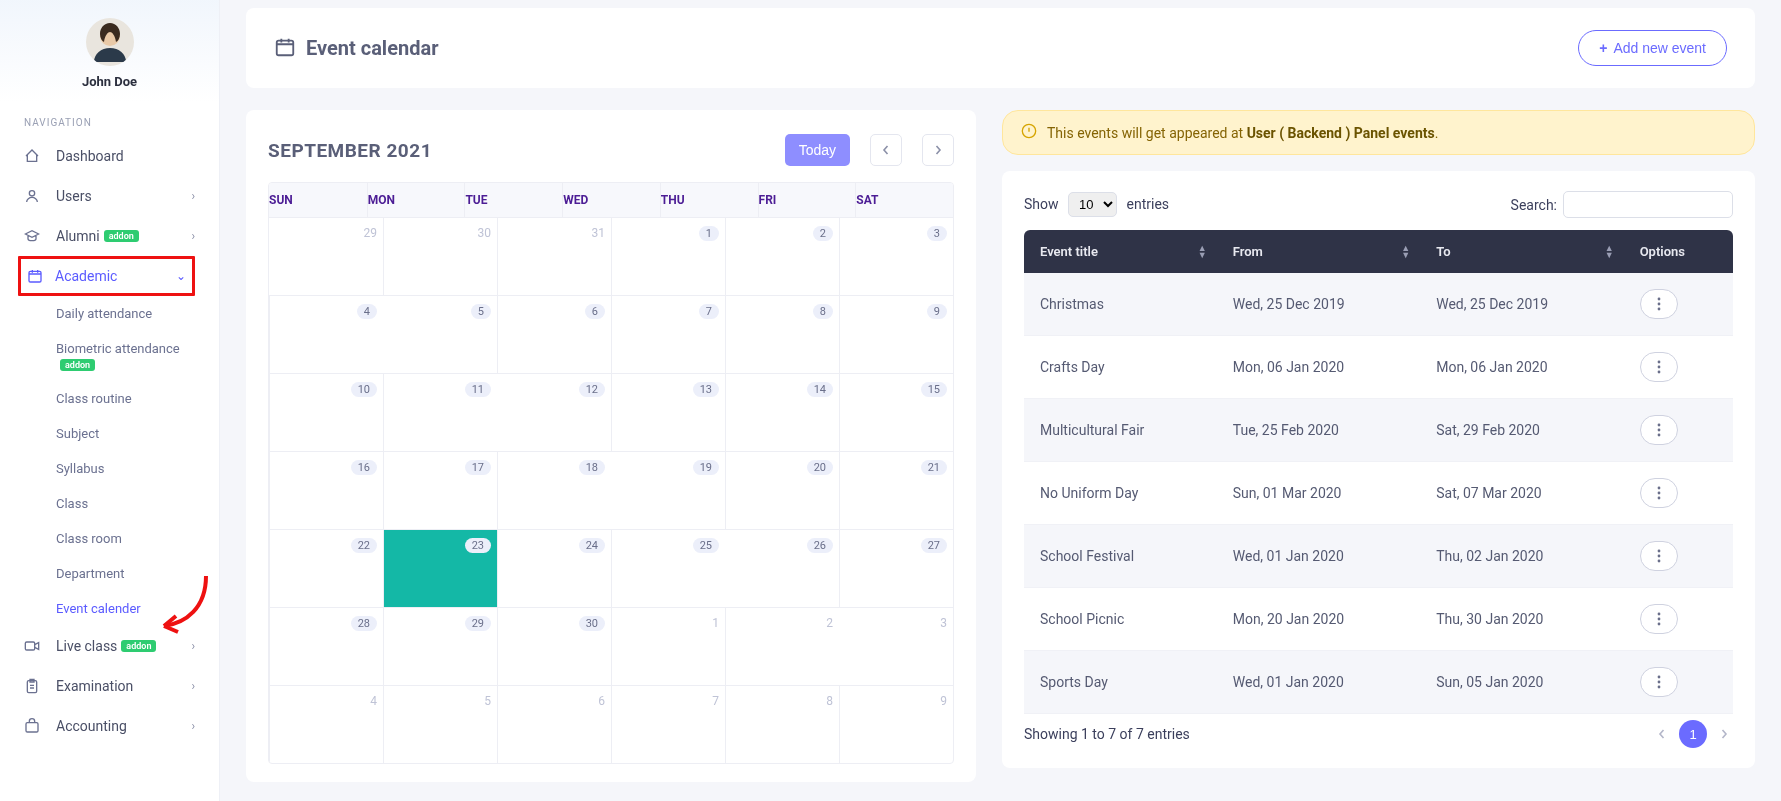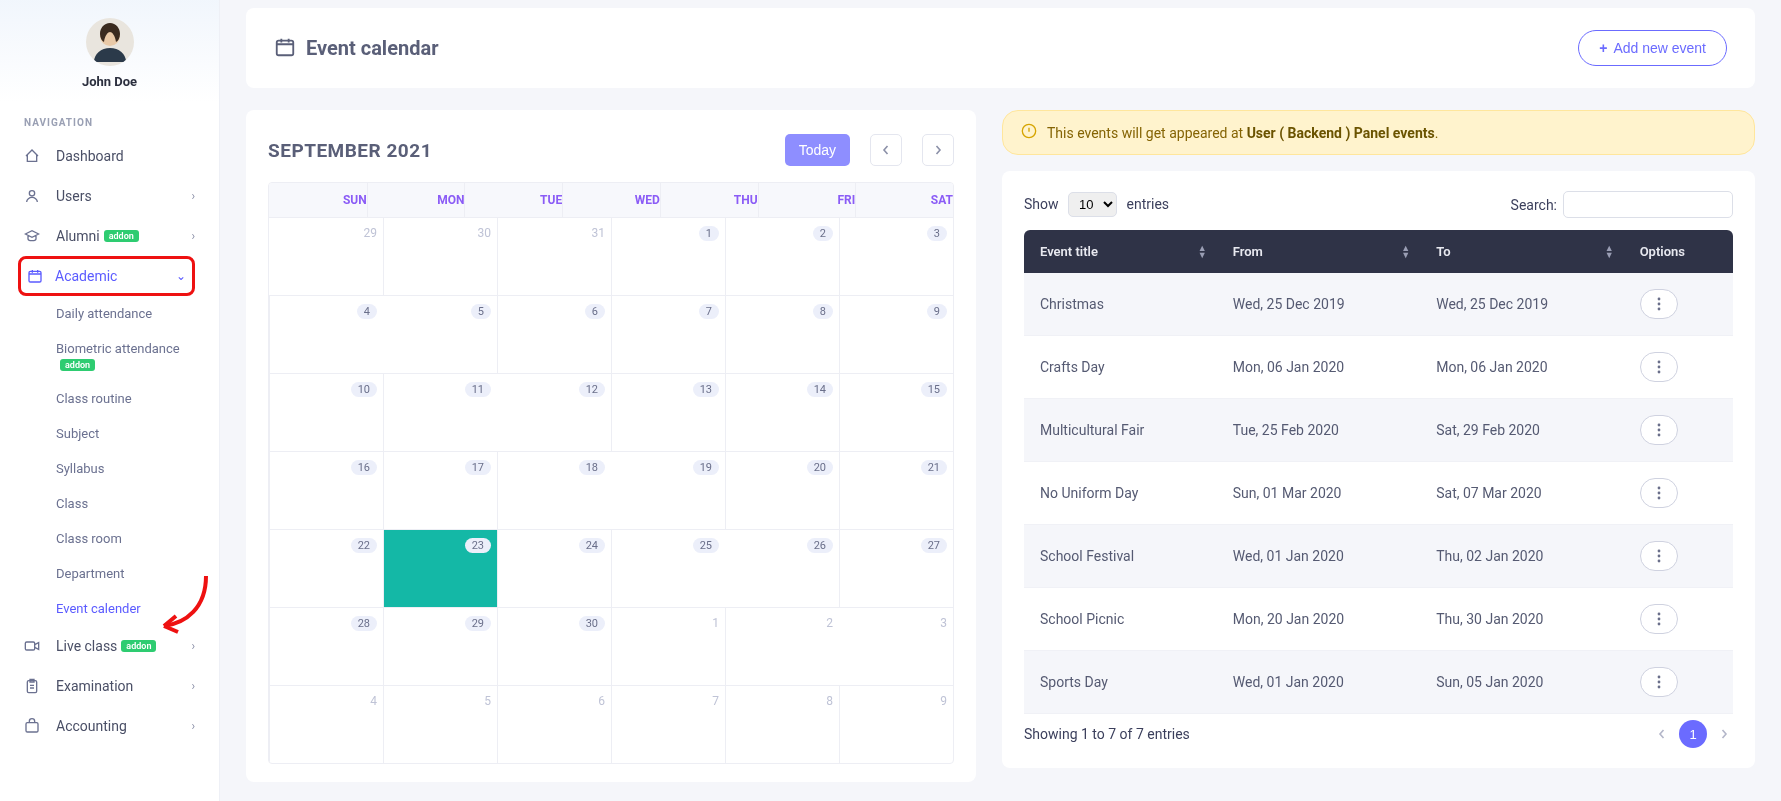--- a/index.html
+++ b/index.html
@@ -34,36 +34,36 @@
     margin: 0 auto;
     overflow: hidden;
     display: flex; align-items: flex-end; justify-content: center;
   }
   .avatar svg { width: 48px; height: 48px; }
   .profile-name { font-weight: 700; font-size: 13px; margin-top: 8px; color: #2b2f3e; }
   .nav-header {
     font-size: 10px;
     letter-spacing: 1px;
     color: #9aa0b4;
-    font-weight: 700;
+    font-weight: 400;
     padding: 14px 24px 8px;
   }
   .nav-item {
     display: flex; align-items: center;
     padding: 12px 24px;
     color: #4a4f66;
     font-size: 14px;
     cursor: pointer;
     position: relative;
   }
   .nav-item .icon { width: 18px; display: inline-flex; margin-right: 14px; color: #6b7190; }
   .nav-item .chev { margin-left: auto; color: #8b90a8; font-size: 12px; }
   .nav-item.highlight {
     border: 3px solid #e11;
-    border-radius: 8px;
+    border-radius: 1px;
     margin: 0 24px 0 18px;
     padding: 9px 6px;
   }
   .nav-item.highlight .label { color: #5b5bff; }
   .nav-item.highlight .icon { margin-right: 10px; color: #5b5bff; }
   .nav-item.highlight .chev { color: #5b5bff; }
   .addon {
     display: inline-block;
     font-size: 9px;
     background: #2ecc71;
@@ -142,24 +142,24 @@
     border: 1px solid #edeef4;
     border-radius: 4px;
     overflow: hidden;
   }
   .cal-dow {
     display: grid;
     grid-template-columns: repeat(7, 1fr);
     background: #f7f8fc;
   }
   .cal-dow div {
-    text-align: right;
+    text-align: left;
     font-size: 12px;
     font-weight: 700;
-    color: #8b5cf6;
+    color: #4c1d95;
     padding: 10px 0;
     border-left: 1px solid #edeef4;
   }
   .cal-dow div:first-child { border-left: none; }
   .cal-body {
     display: grid;
     grid-template-columns: repeat(6, 1fr);
   }
   .cell {
     height: 78px;

